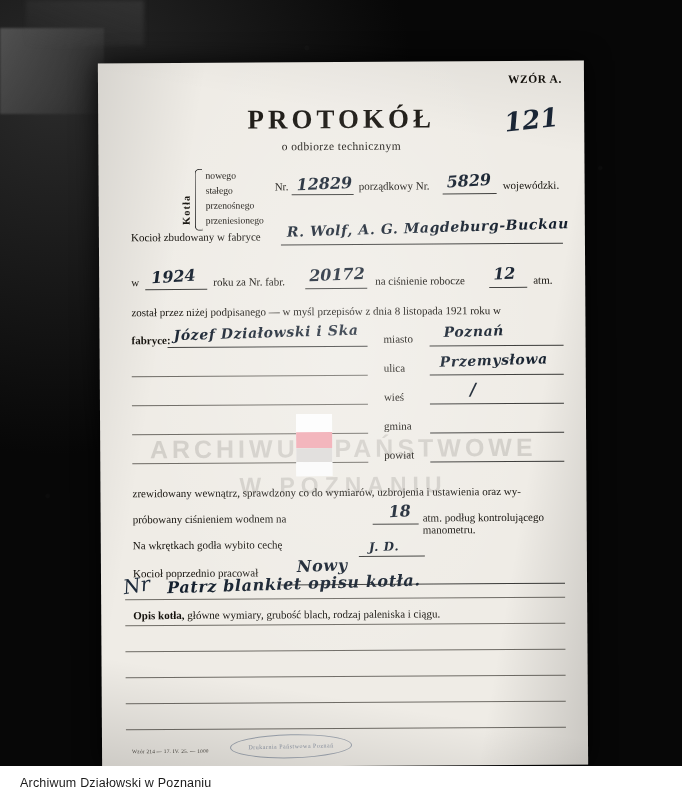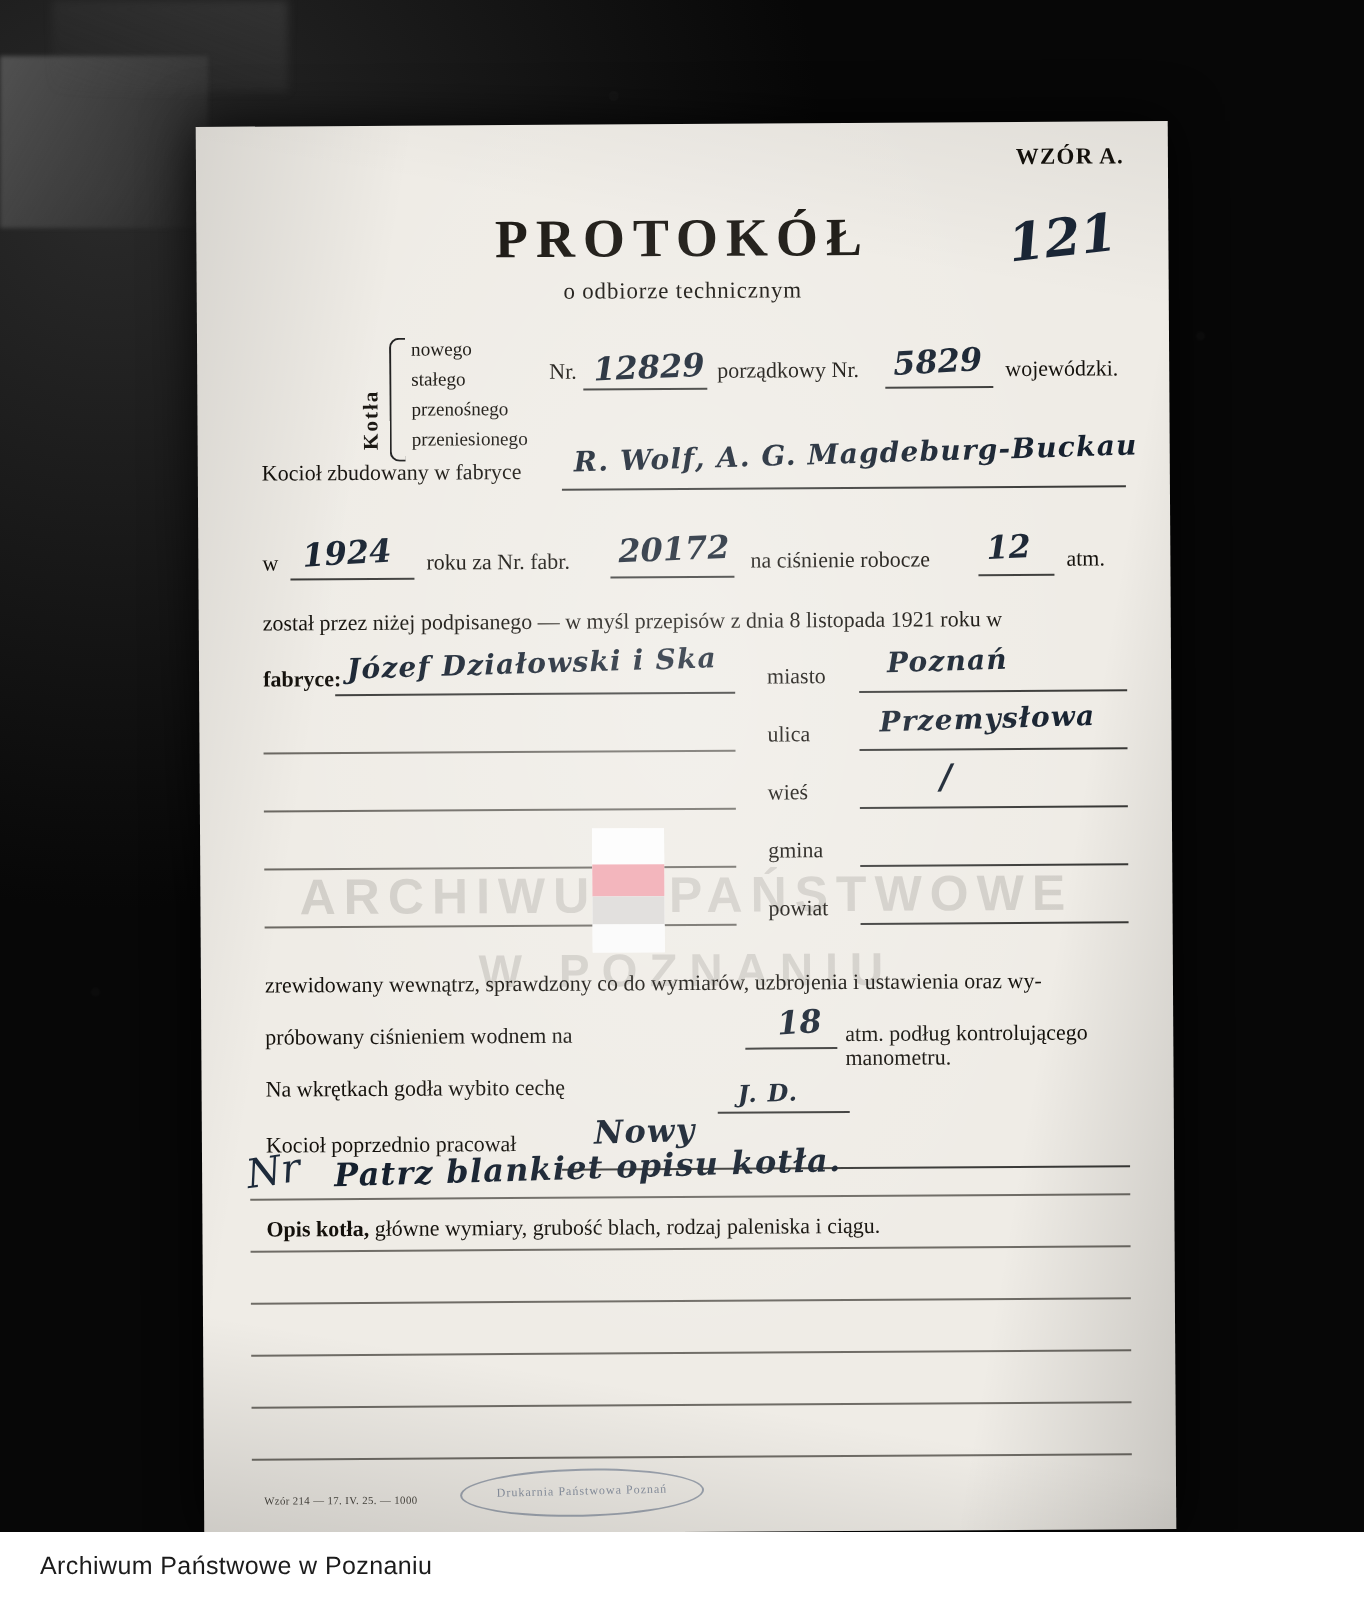--- a/index.html
+++ b/index.html
@@ -415,15 +415,15 @@
       <div class="ruled" style="top:640px;"></div>
       <div class="ruled" style="top:666px;"></div>
 
       <div class="footprint">Wzór 214 — 17. IV. 25. — 1000</div>
       <div class="stamp-oval">Drukarnia Państwowa Poznań</div>
 
     </div>
   </div>
 
   <div class="footer-bar">
-    <span>Archiwum Państwowe w Poznaniu</span>
+    <span>Archiwum Działowski w Poznaniu</span>
   </div>
 </div>
 
 </body></html>

